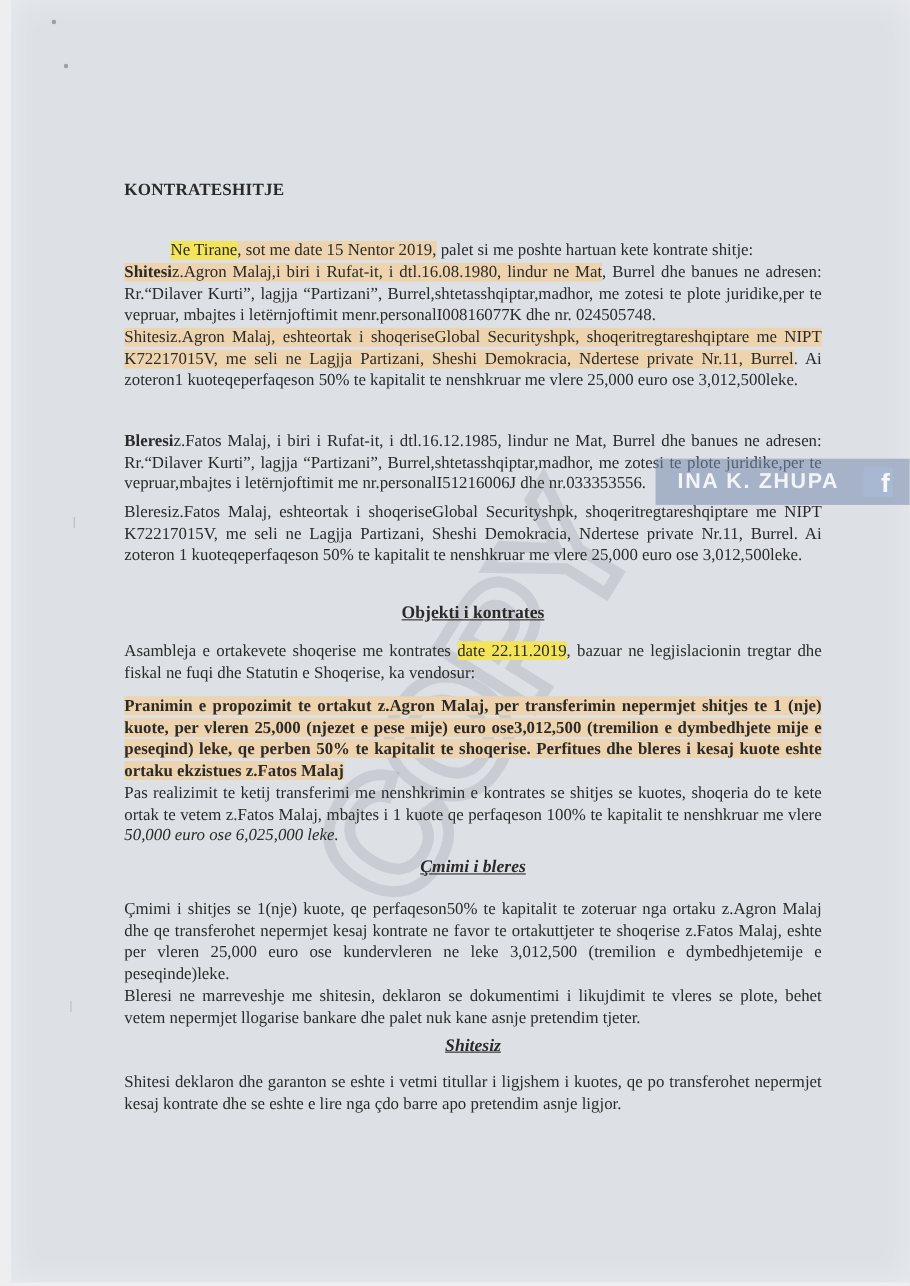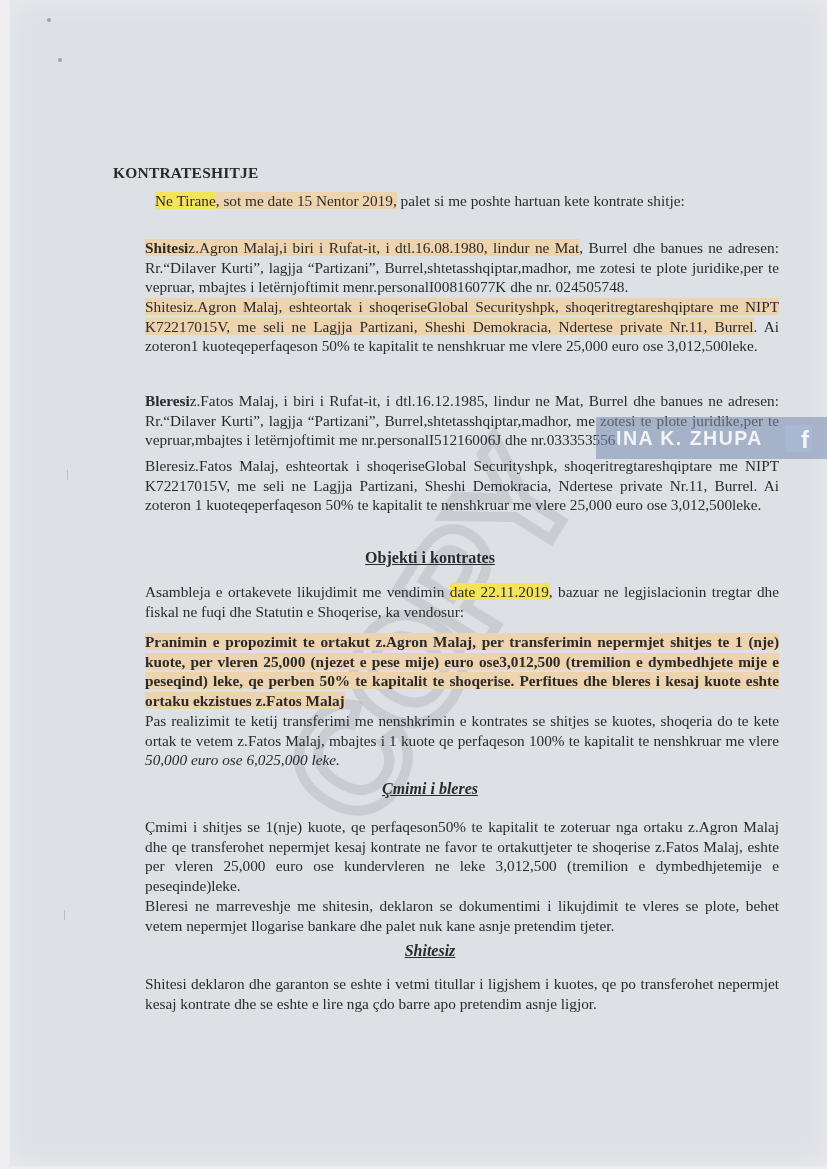--- a/index.html
+++ b/index.html
@@ -26,21 +26,21 @@
   .punch { position: absolute; width: 4px; height: 4px; border-radius: 50%; background: #9aa0a8; }
   .text-area {
     position: absolute; left: 113px; top: 0; width: 634px;
     font-size: 15.3px; line-height: 19.6px;
   }
   .title {
     position: absolute; left: 0; width: 634px; top: 163px;
     text-align: left; font-weight: bold; font-size: 15.5px; letter-spacing: 0.2px;
   }
   .p { position: absolute; left: 0; width: 634px; text-align: justify; }
-  .p.last-left { text-align-last: left; margin-left: 32px; }
+  .p.last-left { text-align-last: left; }
   .hl-y { background: #f3e45a; }
   .hl-o { background: #edd3ae; }
   .b { font-weight: bold; }
   .i { font-style: italic; }
   .h2 {
     position: absolute; left: 0; width: 634px; text-align: center;
     font-weight: bold; text-decoration: underline; font-size: 16px;
   }
   .h2.it { font-style: italic; }
   .watermark-copy {
@@ -82,42 +82,42 @@
   <div class="margin-mark" style="left:54px;top:910px;height:10px;"></div>
 </div>
 <div class="bottom-edge"></div>
 
 <div class="watermark-copy">COPY</div>
 
 <div class="text-area">
 
   <div class="title">KONTRATESHITJE</div>
 
-  <div class="p" style="top:191px;padding-left:42px;">
+  <div class="p" style="top:218px;padding-left:42px;">
     <span class="hl-y">Ne Tirane</span><span class="hl-o">, sot me date 15 Nentor 2019,</span><span> palet si me poshte hartuan kete kontrate shitje:</span>
   </div>
 
   <div class="p last-left" style="top:238px;">
     <span class="hl-o"><span class="b">Shitesi</span><span>z.Agron Malaj,i biri i Rufat-it, i dtl.16.08.1980, lindur ne Mat</span></span><span>, Burrel dhe banues ne adresen: Rr.“Dilaver Kurti”, lagjja “Partizani”, Burrel,shtetasshqiptar,madhor, me zotesi te plote juridike,per te vepruar, mbajtes i letërnjoftimit menr.personalI00816077K dhe nr. 024505748.</span>
   </div>
 
   <div class="p last-left" style="top:297px;">
     <span class="hl-o">Shitesiz.Agron Malaj, eshteortak i shoqeriseGlobal Securityshpk, shoqeritregtareshqiptare me NIPT K72217015V, me seli ne Lagjja Partizani, Sheshi Demokracia, Ndertese private Nr.11, Burrel</span><span>. Ai zoteron1 kuoteqeperfaqeson 50% te kapitalit te nenshkruar me vlere 25,000 euro ose 3,012,500leke.</span>
   </div>
 
   <div class="p last-left" style="top:391px;">
     <span class="b">Bleresi</span><span>z.Fatos Malaj, i biri i Rufat-it, i dtl.16.12.1985, lindur ne Mat, Burrel dhe banues ne adresen: Rr.“Dilaver Kurti”, lagjja “Partizani”, Burrel,shtetasshqiptar,madhor, me zotesi te plote juridike,per te vepruar,mbajtes i letërnjoftimit me nr.personalI51216006J dhe nr.033353556.</span>
   </div>
 
   <div class="p last-left" style="top:456px;">Bleresiz.Fatos Malaj, eshteortak i shoqeriseGlobal Securityshpk, shoqeritregtareshqiptare me NIPT K72217015V, me seli ne Lagjja Partizani, Sheshi Demokracia, Ndertese private Nr.11, Burrel. Ai zoteron 1 kuoteqeperfaqeson 50% te kapitalit te nenshkruar me vlere 25,000 euro ose 3,012,500leke.</div>
 
   <div class="h2" style="top:548px;">Objekti i kontrates</div>
 
   <div class="p last-left" style="top:582px;">
-    <span>Asambleja e ortakevete likujdimit me vendimin </span><span class="hl-y">date 22.11.2019</span><span>, bazuar ne legjislacionin tregtar dhe fiskal ne fuqi dhe Statutin e Shoqerise, ka vendosur:</span>
+    <span>Asambleja e ortakevete shoqerise me kontrates </span><span class="hl-y">date 22.11.2019</span><span>, bazuar ne legjislacionin tregtar dhe fiskal ne fuqi dhe Statutin e Shoqerise, ka vendosur:</span>
   </div>
 
   <div class="p last-left" style="top:632px;font-weight:bold;">
     <span class="hl-o">Pranimin e propozimit te ortakut z.Agron Malaj, per transferimin nepermjet shitjes te 1 (nje) kuote, per vleren 25,000 (njezet e pese mije) euro ose3,012,500 (tremilion e dymbedhjete mije e peseqind) leke, qe perben 50% te kapitalit te shoqerise. Perfitues dhe bleres i kesaj kuote eshte ortaku ekzistues z.Fatos Malaj</span>
   </div>
 
   <div class="p last-left" style="top:711px;">
     <span>Pas realizimit te ketij transferimi me nenshkrimin e kontrates se shitjes se kuotes, shoqeria do te kete ortak te vetem z.Fatos Malaj, mbajtes i 1 kuote qe perfaqeson 100% te kapitalit te nenshkruar me vlere </span><span class="i">50,000 euro ose 6,025,000 leke.</span>
   </div>
 

